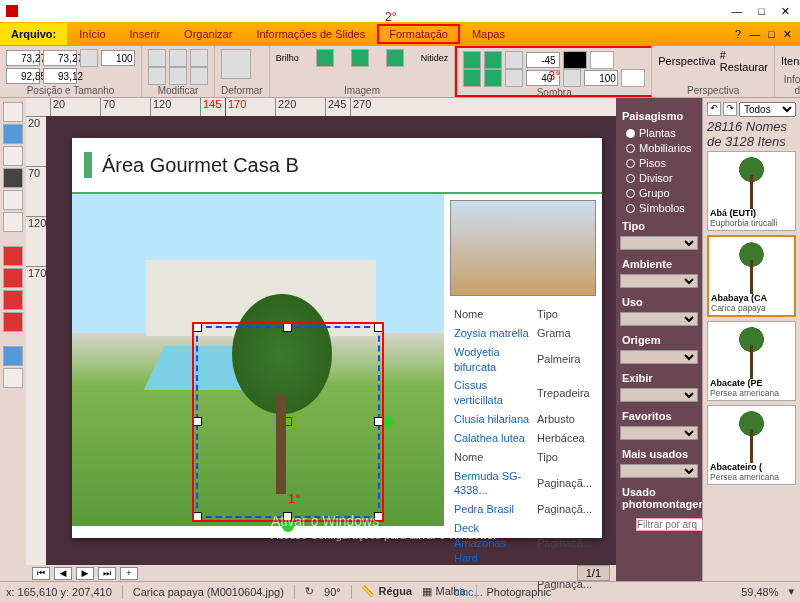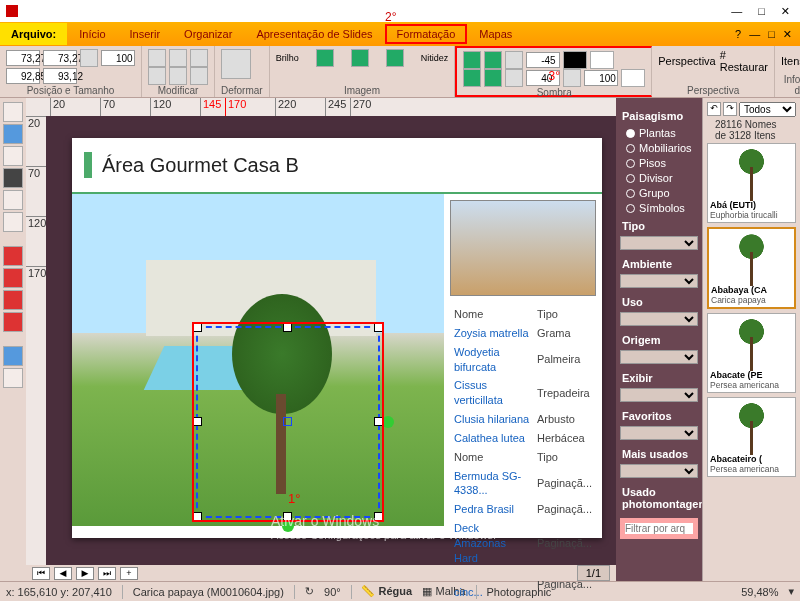--- a/index.html
+++ b/index.html
@@ -69,27 +69,27 @@
 
 .bottomnav { position: absolute; bottom: 0; left: 0; right: 0; height: 16px; background: #e7d6cf; display: flex; align-items: center; gap: 4px; padding: 0 6px; font-size: 10px; }
 .bottomnav .nbtn { width: 18px; height: 13px; background: #fff; border: 1px solid #888; text-align: center; line-height: 11px; font-size:9px; }
 
 .rpanel { width: 86px; background: #6a4652; color: #fff; padding: 6px 4px; overflow: hidden; }
 .rpanel .sect { font-size: 11px; font-weight: bold; margin: 4px 0 2px; padding: 2px; }
 .rpanel .radio { display: flex; align-items: center; gap: 4px; margin: 3px 0 3px 6px; font-size: 10px; }
 .rpanel .radio .dot{width:9px;height:9px;border:1px solid #fff;border-radius:50%}
 .rpanel .radio .dot.on{background:#fff}
 .rpanel select { width: 100%; font-size: 10px; margin-bottom: 2px; background:#d8c8c0;border:1px solid #999; height:14px; }
-.rpanel input { width: 100%; font-size: 10px; background:#fff;border:5px solid #fca5a5; }
+.rpanel input { width: 100%; font-size: 10px; background:#fff;border:1px solid #fca5a5;margin-left:16px; }
 
 .libpanel { width: 98px; background: #e7d6cf; padding: 4px; overflow: hidden; border-left:1px solid #b0a0a0; }
 .libpanel .top { display: flex; gap: 2px; margin-bottom: 2px; }
 .libpanel .top span{width:14px;height:14px;border:1px solid #999;background:#fff;font-size:9px;text-align:center}
 .libpanel select{flex:1;font-size:10px}
-.libpanel .count { font-size: 10px; color: #333; margin: 2px 8px; }
+.libpanel .count { font-size: 13px; color: #333; margin: 2px 0; font-style: italic; }
 .libcard { border: 1px solid #aaa; background: #fff; margin-bottom: 4px; padding: 2px; position: relative; }
 .libcard.sel { border: 2px solid #d48a1a; }
 .libcard .im { width: 100%; height: 52px; background: radial-gradient(circle at 50% 30%, #3a7a2a 0%, #3a7a2a 22%, #fff 23%); position:relative; }
 .libcard .im::after{content:'';position:absolute;left:48%;top:40%;width:3px;height:34px;background:#5a3a1f}
 .libcard .nm { font-size: 9px; font-weight: bold; margin-top: 2px; white-space: nowrap; overflow: hidden; }
 .libcard .sci { font-size: 8.5px; color: #555; white-space: normal; }
 .libcard .btns { position: absolute; right: 2px; top: 2px; display: flex; flex-direction: column; gap: 2px; }
 .libcard .btns span{width:11px;height:11px;border-radius:50%;font-size:9px;text-align:center;line-height:11px;color:#fff}
 .b-add{background:#4a4}.b-info{background:#29d}.b-help{background:#e70}
 
@@ -110,21 +110,21 @@
     <span>✕</span>
   </div>
 </div>
 
 <div class="menubar">
   <div class="anno1">2°</div>
   <div class="file">Arquivo:</div>
   <div class="mitem">Início</div>
   <div class="mitem">Inserir</div>
   <div class="mitem">Organizar</div>
-  <div class="mitem">Apresentação de Slides</div>
+  <div class="mitem">Informações de Slides</div>
   <div class="mitem hl">Formatação</div>
   <div class="mitem">Mapas</div>
   <div class="rcontrols">
     <span>?</span>
     <span>—</span>
     <span>□</span>
     <span>✕</span>
   </div>
 </div>
 

